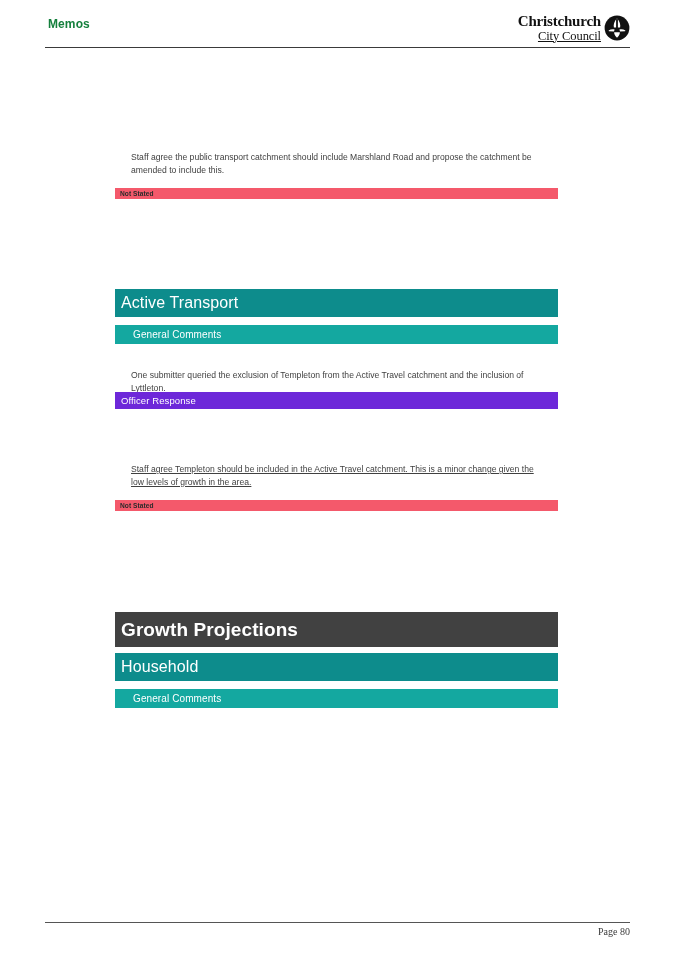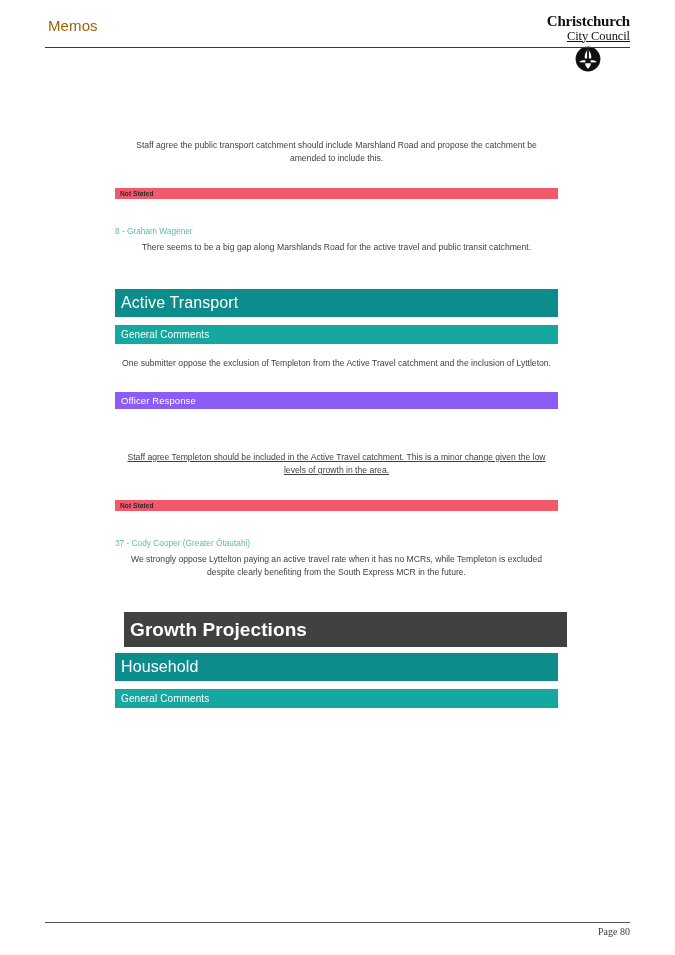--- a/index.html
+++ b/index.html
@@ -27,33 +27,32 @@
     position: absolute;
     left: 45px;
     top: 14px;
     width: 585px;
     height: 32px;
   }
   .header-title {
     position: absolute;
     left: 3px;
     top: 3px;
-    font-size: 15px;
-    font-weight: normal;
-    color: #a16207;
+    font-size: 12px;
+    font-weight: bold;
+    color: #15803d;
     letter-spacing: 0.1px;
   }
   .logo {
     position: absolute;
     right: 0px;
     top: 0px;
     display: flex;
     align-items: center;
     gap: 3px;
-    flex-direction: column;
   }
   .logo-words {
     text-align: right;
     line-height: 1.04;
     color: #111111;
     font-family: "Liberation Serif", serif;
   }
   .logo-line1 {
     font-size: 15px;
     font-weight: bold;
@@ -76,22 +75,21 @@
     top: 47px;
     width: 585px;
     height: 0;
     border-top: 1.4px solid #3a3a3a;
   }
 
   .para {
     font-size: 8.6px;
     line-height: 1.52;
     color: #3f3f3f;
-    margin: 4px;
-    text-align: center;
+    margin: 16px;
   }
 
   .blk {
     position: absolute;
     left: 115px;
     width: 443px;
     box-sizing: border-box;
   }
 
   
@@ -108,25 +106,25 @@
     color: #ffffff;
     font-size: 16px;
     padding: 5px 19px 5px 6px;
     font-weight: normal;
     letter-spacing: 0.1px;
   }
   .band-sub-teal {
     background: #14a8a0;
     color: #ffffff;
     font-size: 10px;
-    padding: 4px 5px 4px 6px;
+    padding: 4px 5px 4px 18px;
     letter-spacing: 0.1px;
   }
   .band-officer {
-    background: #8b5cf6;
+    background: #6d28d9;
     color: #ffffff;
     font-size: 9.5px;
     padding: 3px 5px 3px 6px;
     letter-spacing: 0.1px;
   }
   .band-notstated {
     background: #f4596b;
     color: #2b2b2b;
     font-size: 6.6px;
     font-weight: bold;
@@ -183,45 +181,37 @@
     </div>
   </div>
   <div class="header-rule"></div>
 
   <div class="blk" style="top:135px;">
     <p class="para">Staff agree the public transport catchment should include Marshland Road and propose the catchment be amended to include this.</p>
   </div>
 
   <div class="blk band-notstated" style="top:188px;">Not Stated</div>
 
-  <div class="blk" style="top:226px;">
-    <p class="submitter">8 - Graham Wagener</p>
-    <p class="para">There seems to be a big gap along Marshlands Road for the active travel and public transit catchment.</p>
-  </div>
 
   <div class="blk band-title-teal" style="top:289px;">Active Transport</div>
   <div class="blk band-sub-teal" style="top:325px;">General Comments</div>
 
   <div class="blk" style="top:353px;">
-    <p class="para">One submitter oppose the exclusion of Templeton from the Active Travel catchment and the inclusion of Lyttleton.</p>
+    <p class="para">One submitter queried the exclusion of Templeton from the Active Travel catchment and the inclusion of Lyttleton.</p>
   </div>
 
   <div class="blk band-officer" style="top:392px;">Officer Response</div>
 
   <div class="blk" style="top:447px;text-decoration:underline;">
     <p class="para">Staff agree Templeton should be included in the Active Travel catchment. This is a minor change given the low levels of growth in the area.</p>
   </div>
 
   <div class="blk band-notstated" style="top:500px;">Not Stated</div>
 
-  <div class="blk" style="top:538px;">
-    <p class="submitter">37 - Cody Cooper (Greater Ōtautahi)</p>
-    <p class="para">We strongly oppose Lyttelton paying an active travel rate when it has no MCRs, while Templeton is excluded despite clearly benefiting from the South Express MCR in the future.</p>
-  </div>
-
-  <div class="blk band-title-dark" style="top:612px;margin-left:9px;">Growth Projections</div>
+
+  <div class="blk band-title-dark" style="top:612px;">Growth Projections</div>
   <div class="blk band-title-teal" style="top:653px;">Household</div>
   <div class="blk band-sub-teal" style="top:689px;">General Comments</div>
 
   <div class="footer-rule"></div>
   <div class="footer-page">Page 80</div>
 
 </div>
 
 </body></html>

